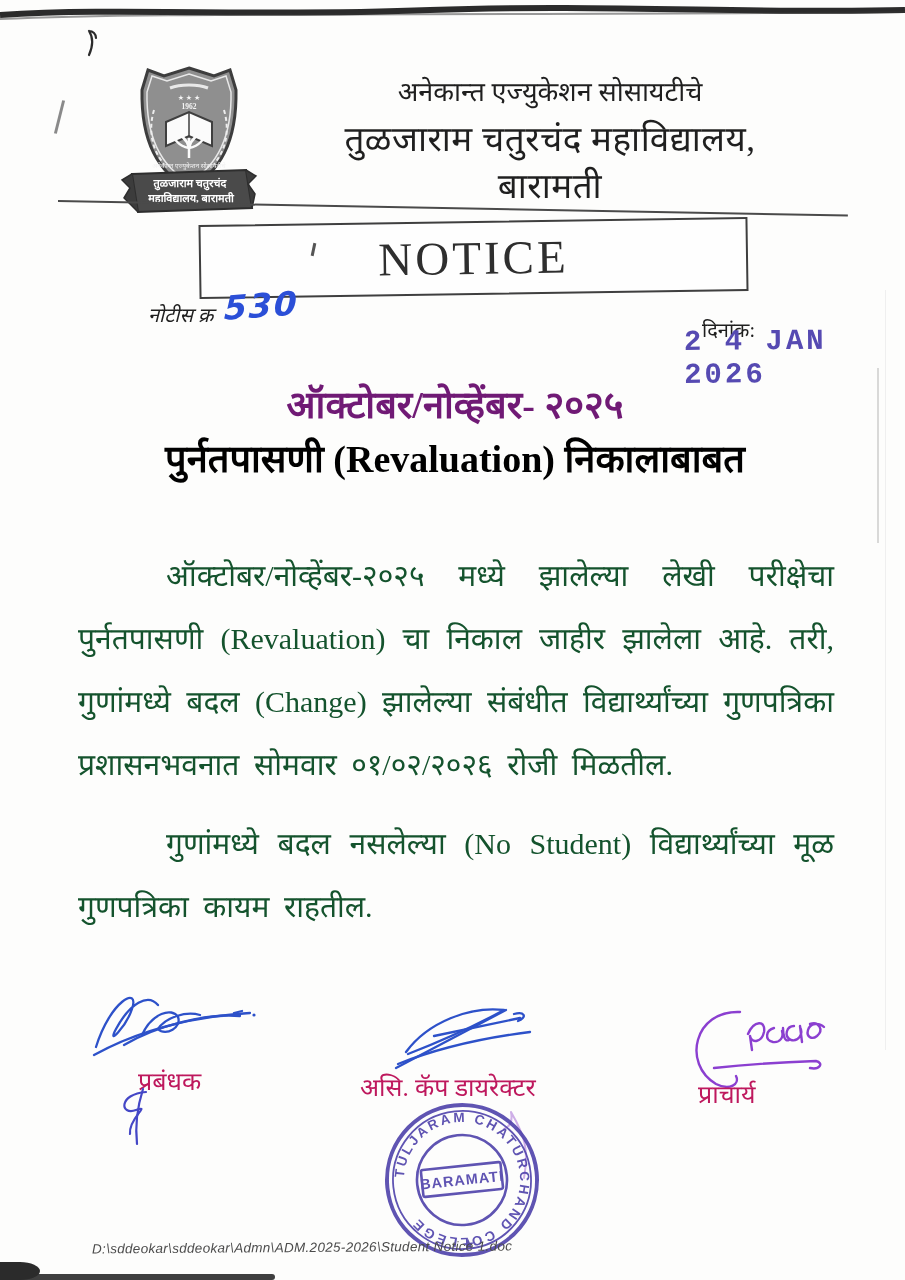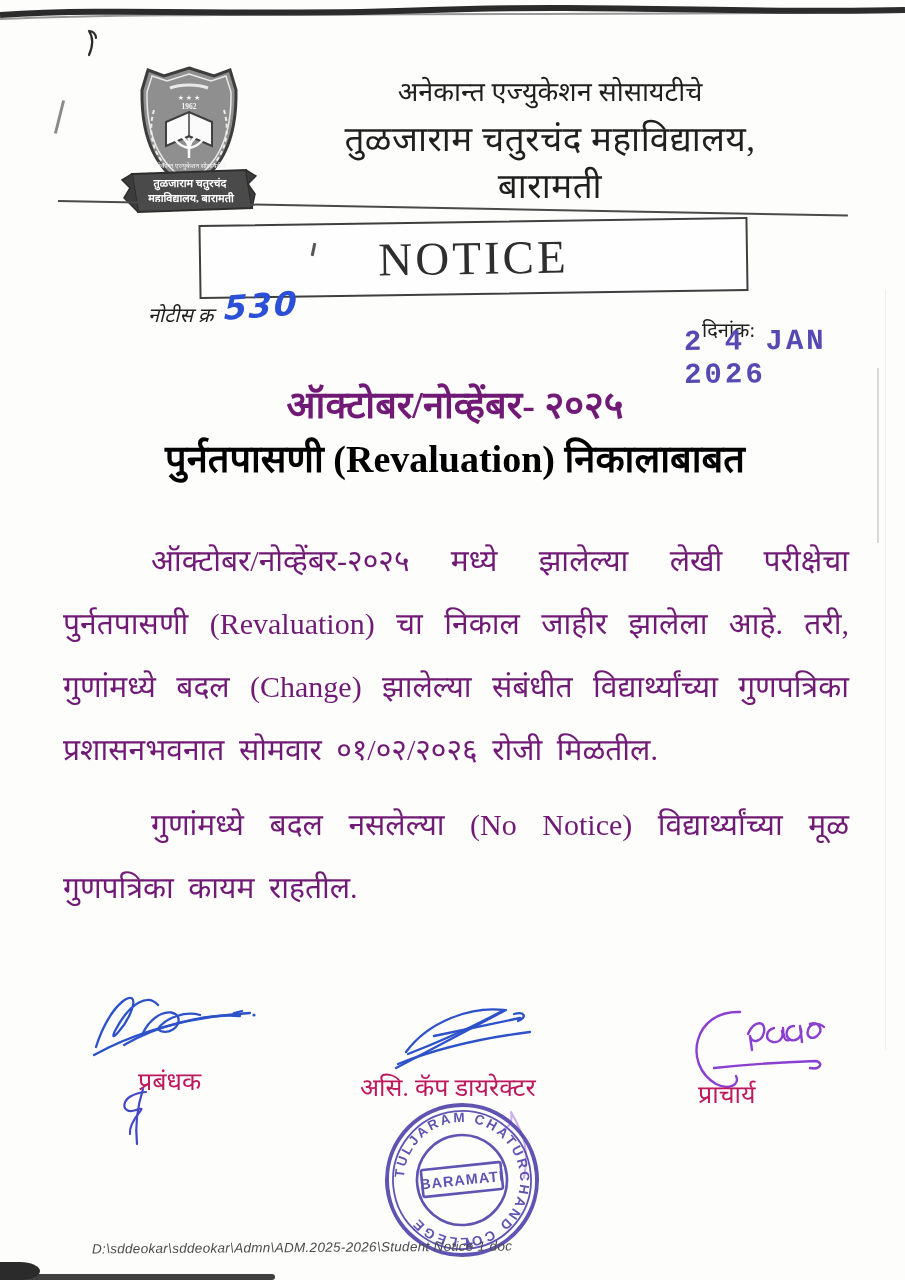--- a/index.html
+++ b/index.html
@@ -36,22 +36,22 @@
     left:684px; top:325px; font-family:"Liberation Mono", monospace;
     font-weight:bold; font-size:29px; letter-spacing:3px; color:#564ab2;
     transform:rotate(-0.5deg);
   }
   
   .subj1{left:150px; top:377px; width:610px; text-align:center; font-size:38px; font-weight:bold; color:#701a75;}
   .subj2{left:100px; top:431px; width:710px; text-align:center; font-size:38px; font-weight:bold; color:#000000;}
   
   .body-text{left:62px; top:528px; width:788px;}
   .body-text p{
-    margin:1px; font-size:30px; line-height:63px; text-align:justify;
-    text-indent:88px; word-spacing:7px; color:#701a75;
+    margin:16px; font-size:30px; line-height:63px; text-align:justify;
+    text-indent:88px; word-spacing:7px; color:#14532d;
   }
   .body-text p + p{margin-top:12px;}
   
   .sig-label{font-size:25px; color:#be185d;}
   .lbl-manager{left:138px; top:1063px;}
   .lbl-capdir{left:360px; top:1069px;}
   .lbl-principal{left:698px; top:1076px;}
   .svg-stroke{fill:none; stroke-linecap:round; stroke-linejoin:round;}
   
   .footer-path{
@@ -119,21 +119,21 @@
   <div class="abs no-label">नोटीस क्र</div>
   <div class="abs no-value">530</div>
   <div class="abs date-label">दिनांक:</div>
   <div class="abs date-stamp">2 4 JAN 2026</div>
 
   <div class="abs subj1">ऑक्टोबर/नोव्हेंबर- २०२५</div>
   <div class="abs subj2">पुर्नतपासणी (Revaluation) निकालाबाबत</div>
 
   <div class="abs body-text">
     <p>ऑक्टोबर/नोव्हेंबर-२०२५ मध्ये झालेल्या लेखी परीक्षेचा पुर्नतपासणी (Revaluation) चा निकाल जाहीर झालेला आहे. तरी, गुणांमध्ये बदल (Change) झालेल्या संबंधीत विद्यार्थ्यांच्या गुणपत्रिका प्रशासनभवनात सोमवार ०१/०२/२०२६ रोजी मिळतील.</p>
-    <p>गुणांमध्ये बदल नसलेल्या (No Notice) विद्यार्थ्यांच्या मूळ गुणपत्रिका कायम राहतील.</p>
+    <p>गुणांमध्ये बदल नसलेल्या (No Student) विद्यार्थ्यांच्या मूळ गुणपत्रिका कायम राहतील.</p>
   </div>
 
   <svg class="abs" style="left:82px;top:983px;" width="180" height="85" viewBox="0 0 180 85">
     <g class="svg-stroke" stroke="#2d51c9" stroke-width="2.3">
       <path d="M14,64 C28,18 58,2 50,26 C44,44 24,64 34,46 C48,20 66,10 76,22"></path>
       <path d="M60,52 C70,30 90,24 96,34 C100,44 84,54 76,46 C84,34 104,28 118,32"></path>
       <path d="M12,72 C52,50 104,34 168,30"></path>
       <path d="M42,62 C76,42 126,30 158,33 M152,30 l8,-2"></path>
       <circle cx="172" cy="32" r="1.6" fill="#2d51c9" stroke="none"></circle>
     </g>

